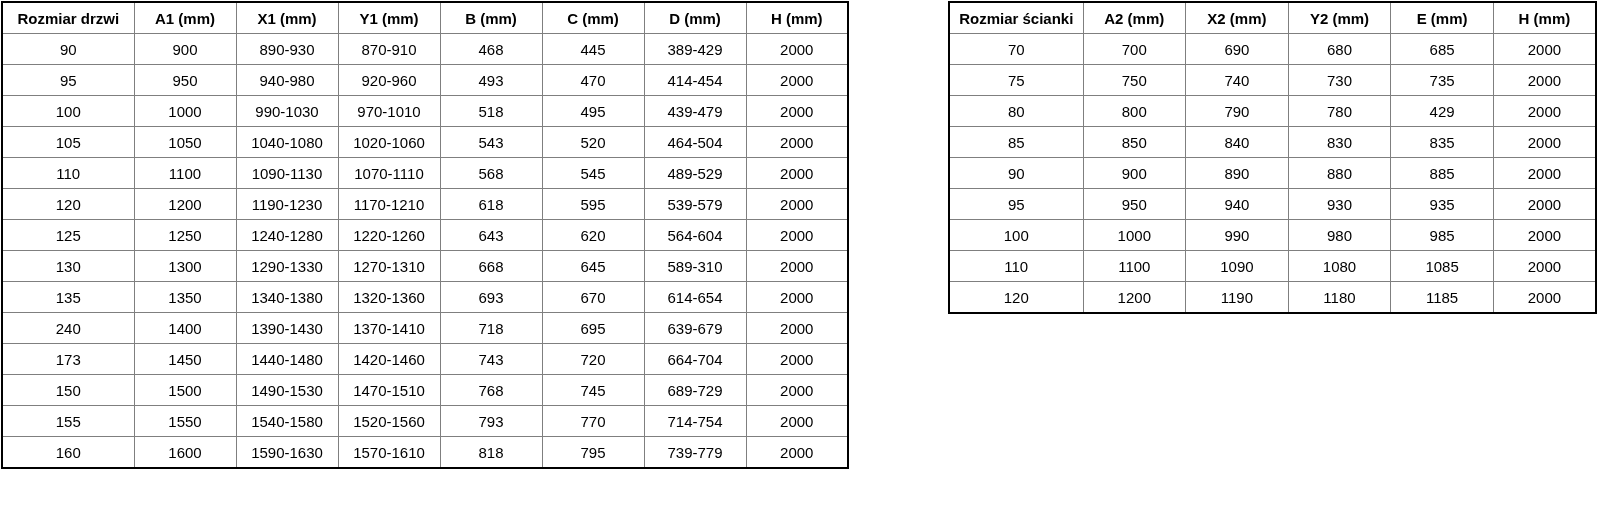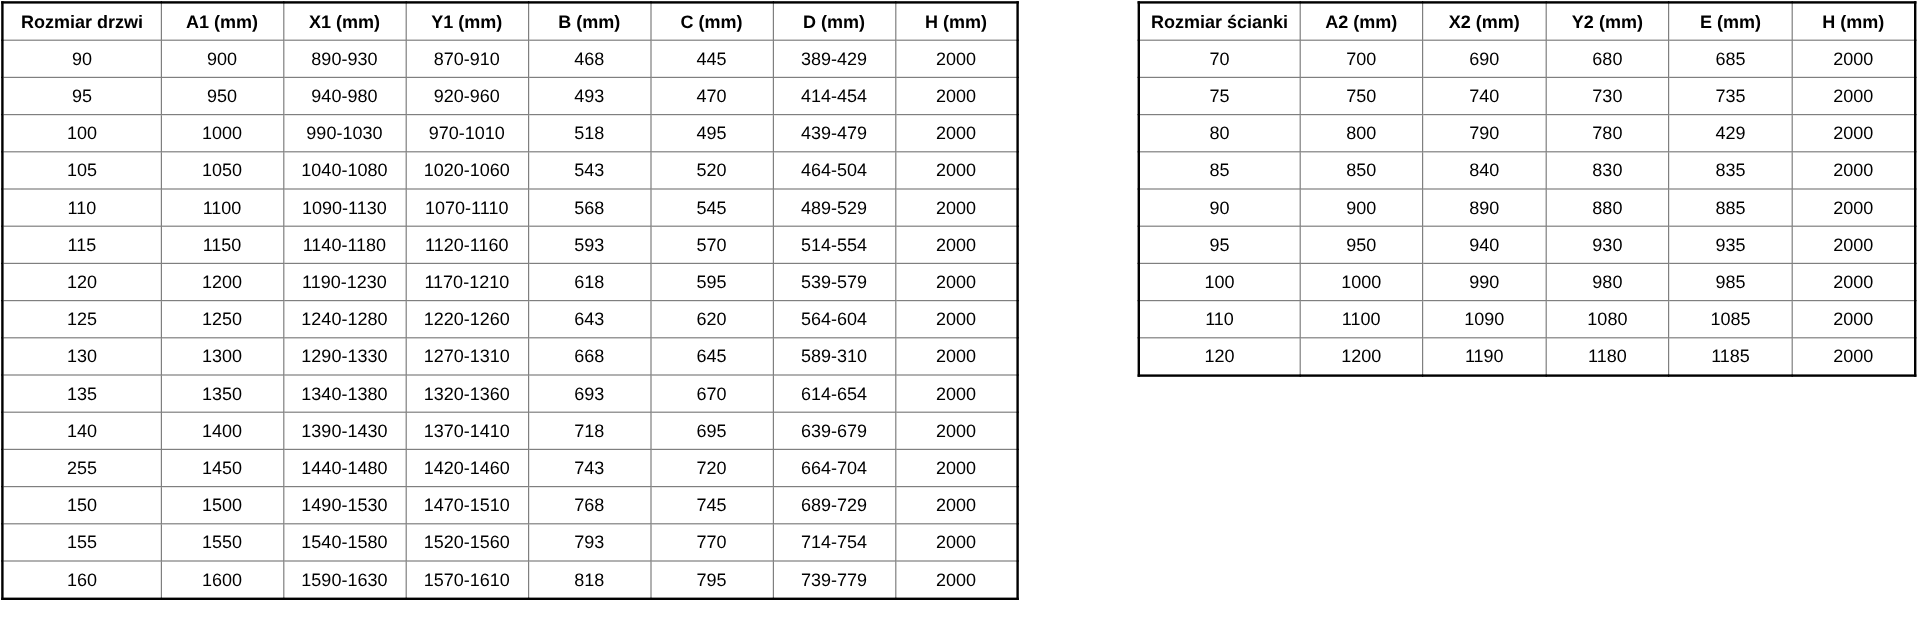--- a/index.html
+++ b/index.html
@@ -121,30 +121,20 @@
           <td>110</td>
           <td>1100</td>
           <td>1090-1130</td>
           <td>1070-1110</td>
           <td>568</td>
           <td>545</td>
           <td>489-529</td>
           <td>2000</td>
         </tr>
         <tr>
-          <td>115</td>
-          <td>1150</td>
-          <td>1140-1180</td>
-          <td>1120-1160</td>
-          <td>593</td>
-          <td>570</td>
-          <td>514-554</td>
-          <td>2000</td>
-        </tr>
-        <tr>
           <td>120</td>
           <td>1200</td>
           <td>1190-1230</td>
           <td>1170-1210</td>
           <td>618</td>
           <td>595</td>
           <td>539-579</td>
           <td>2000</td>
         </tr>
         <tr>
@@ -171,31 +161,31 @@
           <td>135</td>
           <td>1350</td>
           <td>1340-1380</td>
           <td>1320-1360</td>
           <td>693</td>
           <td>670</td>
           <td>614-654</td>
           <td>2000</td>
         </tr>
         <tr>
-          <td>140</td>
+          <td>240</td>
           <td>1400</td>
           <td>1390-1430</td>
           <td>1370-1410</td>
           <td>718</td>
           <td>695</td>
           <td>639-679</td>
           <td>2000</td>
         </tr>
         <tr>
-          <td>255</td>
+          <td>173</td>
           <td>1450</td>
           <td>1440-1480</td>
           <td>1420-1460</td>
           <td>743</td>
           <td>720</td>
           <td>664-704</td>
           <td>2000</td>
         </tr>
         <tr>
           <td>150</td>

